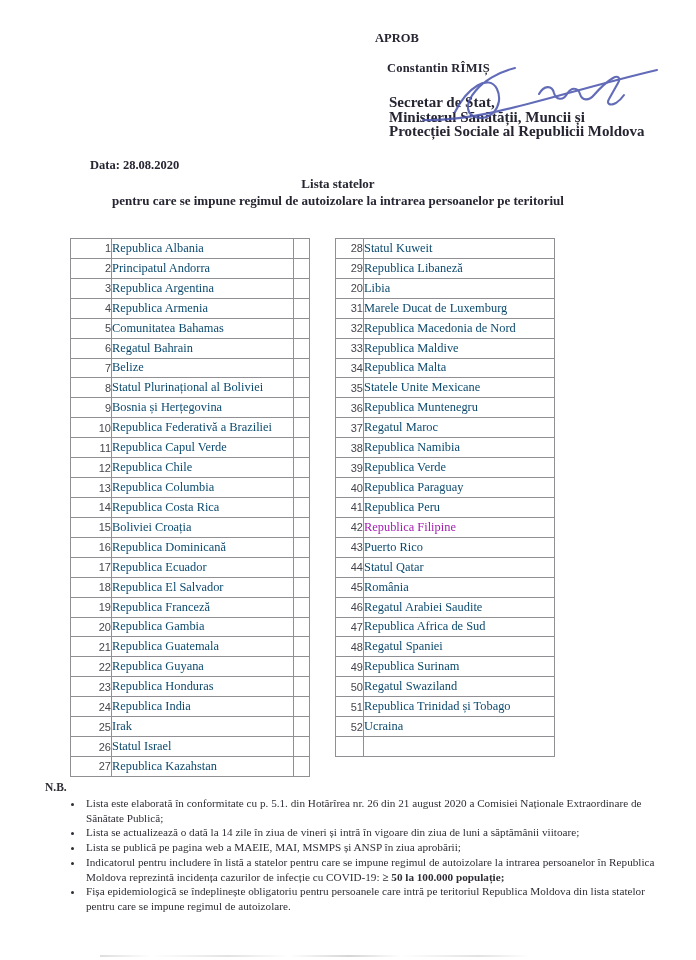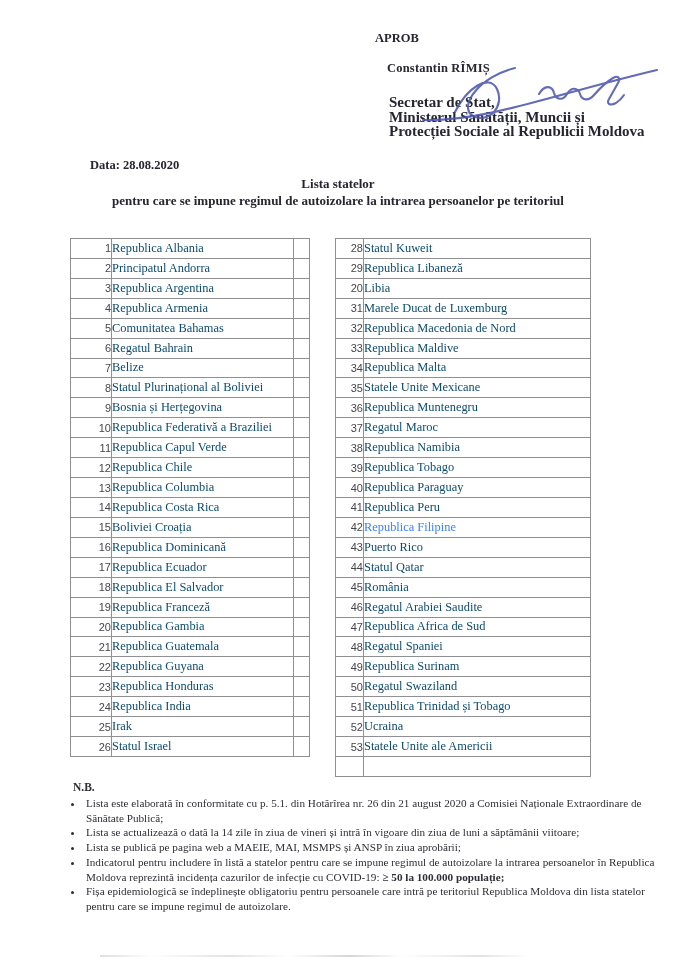--- a/index.html
+++ b/index.html
@@ -28,34 +28,34 @@
   table.ctable{border-collapse:collapse;table-layout:fixed;position:absolute;top:0;}
   table.ctable td{
     border:1px solid #8f8f94;
     height:18.93px;
     padding:0;
     overflow:hidden;
     white-space:nowrap;
     vertical-align:middle;
   }
   .tbl-left{left:0;width:240px;}
-  .tbl-right{left:265px;width:256px;}
+  .tbl-right{left:265px;width:220px;}
   td.num{
     text-align:right;padding-right:6px;
     font-family:"Liberation Sans",sans-serif;
     font-size:11px;color:#45454c;
   }
   .tbl-left td.num{width:40px;}
   .tbl-right td.num{width:27px;}
   td.country{padding-left:8px;font-size:12.4px;color:#0c4a6e;}
   td.spacer{width:15px;}
-  tr.faded td.country{color:#3b82f6;}
+  tr.faded td.country{color:#a21caf;}
   
   .footer{left:45px;top:781px;width:618px;font-size:11.2px;color:#2e2e36;}
-  .nb-label{font-weight:bold;font-size:11.5px;margin-left:28px;}
+  .nb-label{font-weight:bold;font-size:11.5px;}
   ul.nb-list{margin:3px 0 0 0;padding:0 0 0 39px;list-style:disc;}
   ul.nb-list li{line-height:14.7px;margin:0;padding:0 0 0 2px;}
   
   .scan-artifact{
     left:100px;top:955px;width:430px;height:2px;
     background:linear-gradient(90deg,
       rgba(160,160,160,.35) 0%, rgba(160,160,160,0) 12%,
       rgba(160,160,160,.3) 30%, rgba(160,160,160,0) 44%,
       rgba(150,150,150,.4) 58%, rgba(160,160,160,0) 70%,
       rgba(160,160,160,.3) 88%, rgba(160,160,160,0) 100%);
@@ -215,20 +215,25 @@
           <tr>
             <td class="num">25</td>
             <td class="country">Irak</td>
             <td class="spacer"></td>
           </tr>
           <tr>
             <td class="num">26</td>
             <td class="country">Statul Israel</td>
             <td class="spacer"></td>
           </tr>
+          <tr>
+            <td class="num">27</td>
+            <td class="country">Republica Kazahstan</td>
+            <td class="spacer"></td>
+          </tr>
         </tbody>
     </table>
     <table class="ctable tbl-right">
       <tbody id="tbody-right">
           <tr>
             <td class="num">28</td>
             <td class="country">Statul Kuweit</td>
           </tr>
           <tr>
             <td class="num">29</td>
@@ -265,21 +270,21 @@
           <tr>
             <td class="num">37</td>
             <td class="country">Regatul Maroc</td>
           </tr>
           <tr>
             <td class="num">38</td>
             <td class="country">Republica Namibia</td>
           </tr>
           <tr>
             <td class="num">39</td>
-            <td class="country">Republica Tobago</td>
+            <td class="country">Republica Verde</td>
           </tr>
           <tr>
             <td class="num">40</td>
             <td class="country">Republica Paraguay</td>
           </tr>
           <tr>
             <td class="num">41</td>
             <td class="country">Republica Peru</td>
           </tr>
           <tr class="faded">
@@ -318,24 +323,20 @@
             <td class="num">50</td>
             <td class="country">Regatul Swaziland</td>
           </tr>
           <tr>
             <td class="num">51</td>
             <td class="country">Republica Trinidad și Tobago</td>
           </tr>
           <tr>
             <td class="num">52</td>
             <td class="country">Ucraina</td>
-          </tr>
-          <tr>
-            <td class="num">53</td>
-            <td class="country">Statele Unite ale Americii</td>
           </tr>
           <tr>
             <td class="num"></td>
             <td class="country"></td>
           </tr>
         </tbody>
     </table>
   </div>
 
   <div class="abs footer">

